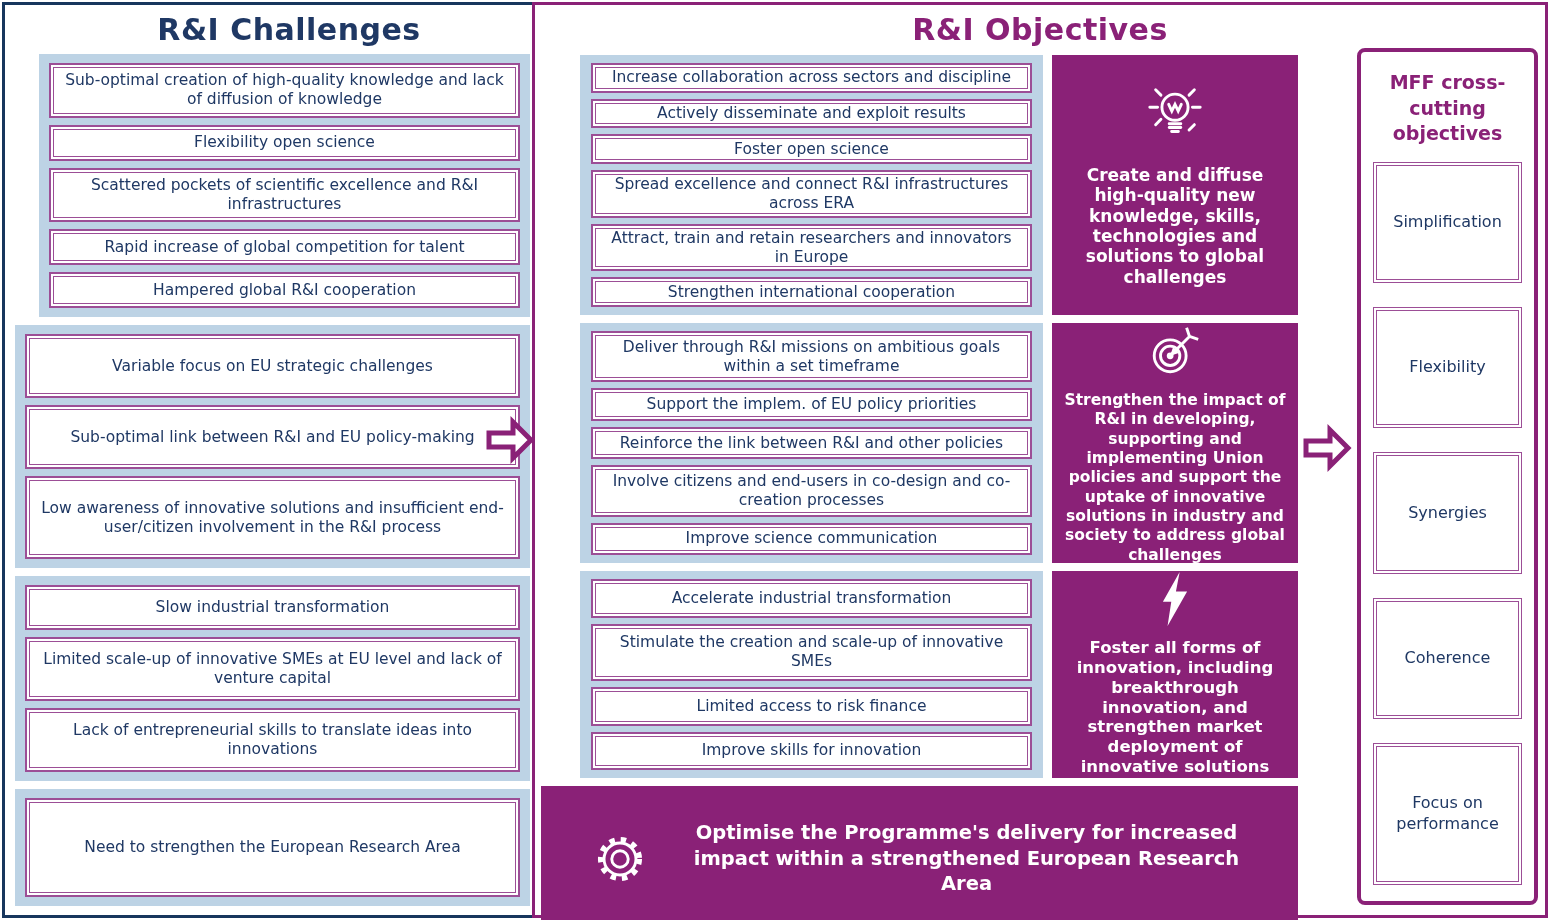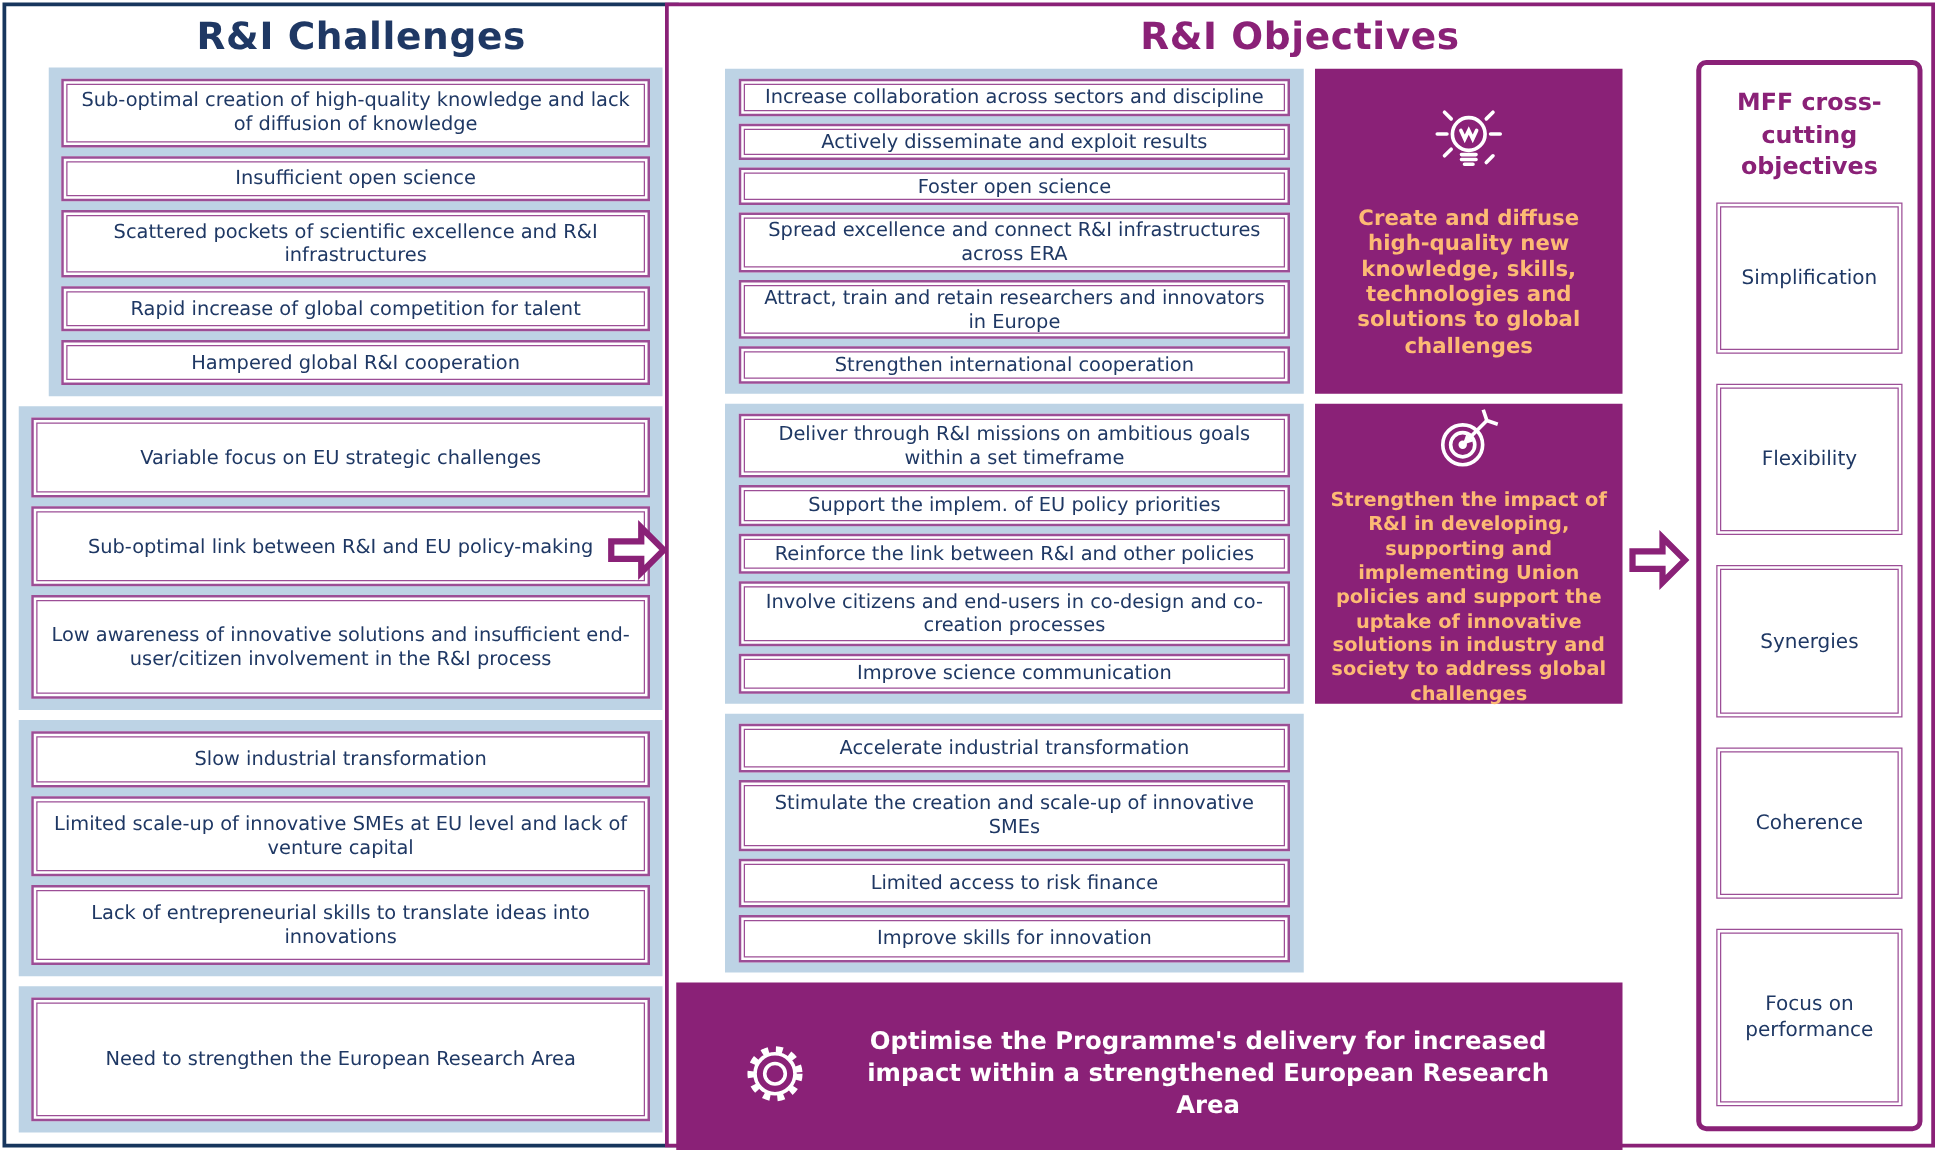--- a/index.html
+++ b/index.html
@@ -23,21 +23,21 @@
   
   .dbox{flex:1 1 auto;min-height:24px;background:#fff;border:2px solid #9C4E96;padding:2px;box-sizing:border-box;display:flex;}
   .dbox-in{flex:1;border:1px solid #9C4E96;display:flex;align-items:center;justify-content:center;
            text-align:center;padding:1px 7px;font-size:15.5px;line-height:1.22;color:#1F3864;}
 
   
   #objective-rows{position:absolute;left:6px;top:50px;width:757px;display:flex;flex-direction:column;gap:8px;}
   .orow{display:flex;gap:9px;padding-left:39px;}
   .orow.r0{height:260px;}.orow.r1{height:240px;}.orow.r2{height:207px;}
   .ogroup{width:463px;background:#BDD3E5;padding:8px 11px;display:flex;flex-direction:column;gap:6px;box-sizing:border-box;}
-  .osummary{flex:1;background:#8A2177;color:#fdba74;display:flex;flex-direction:column;align-items:center;justify-content:center;
+  .osummary{flex:1;background:#8A2177;color:#ffffff;display:flex;flex-direction:column;align-items:center;justify-content:center;
             text-align:center;padding:8px 12px;box-sizing:border-box;}
   .sicon{line-height:0;margin-bottom:12px;}
   .orow.r0 .sicon{margin-bottom:20px;}
   .stext{font-weight:bold;font-size:17px;line-height:1.2;}
   .orow.r1 .stext{font-size:15.5px;line-height:1.25;}
   .orow.r2 .stext{font-size:16.5px;}
 
   
   .footer-bar{position:absolute;left:6px;top:781px;width:757px;height:145px;background:#8A2177;
               display:flex;align-items:center;box-sizing:border-box;}
@@ -64,21 +64,21 @@
 <div class="canvas">
 
   <section class="panel challenges-panel">
     <h1 class="panel-title">R&amp;I Challenges</h1>
     <div class="panel-body" id="challenge-groups">
         <div class="cgroup g0">
           <div class="dbox">
             <div class="dbox-in">Sub-optimal creation of high-quality knowledge and lack of diffusion of knowledge</div>
           </div>
           <div class="dbox">
-            <div class="dbox-in">Insufficient open science</div>
+            <div class="dbox-in">Flexibility open science</div>
           </div>
           <div class="dbox">
             <div class="dbox-in">Scattered pockets of scientific excellence and R&amp;I infrastructures</div>
           </div>
           <div class="dbox">
             <div class="dbox-in">Rapid increase of global competition for talent</div>
           </div>
           <div class="dbox">
             <div class="dbox-in">Hampered global R&amp;I cooperation</div>
           </div>
@@ -192,20 +192,26 @@
             <div class="dbox">
               <div class="dbox-in">Stimulate the creation and scale-up of innovative SMEs</div>
             </div>
             <div class="dbox">
               <div class="dbox-in">Limited access to risk finance</div>
             </div>
             <div class="dbox">
               <div class="dbox-in">Improve skills for innovation</div>
             </div>
           </div>
+          <div class="osummary">
+            <span class="sicon"><svg width="32" height="54" viewBox="0 0 34 58">
+                <polygon points="22,0 4,32 13,32 9,58 30,21 18,21" fill="#FFFFFF"></polygon>
+              </svg></span>
+            <div class="stext">Foster all forms of innovation, including breakthrough innovation, and strengthen market deployment of innovative solutions</div>
+          </div>
         </div>
       </div>
 
     <div class="footer-bar">
       <span class="sicon">
         <svg width="62" height="62" viewBox="0 0 64 64" fill="none" stroke="#FFFFFF">
           <circle cx="32" cy="32" r="20" stroke-width="5.5" stroke-dasharray="5.6 6.2"></circle>
           <circle cx="32" cy="32" r="16.5" stroke-width="3"></circle>
           <circle cx="32" cy="32" r="8.5" stroke-width="3"></circle>
         </svg>

